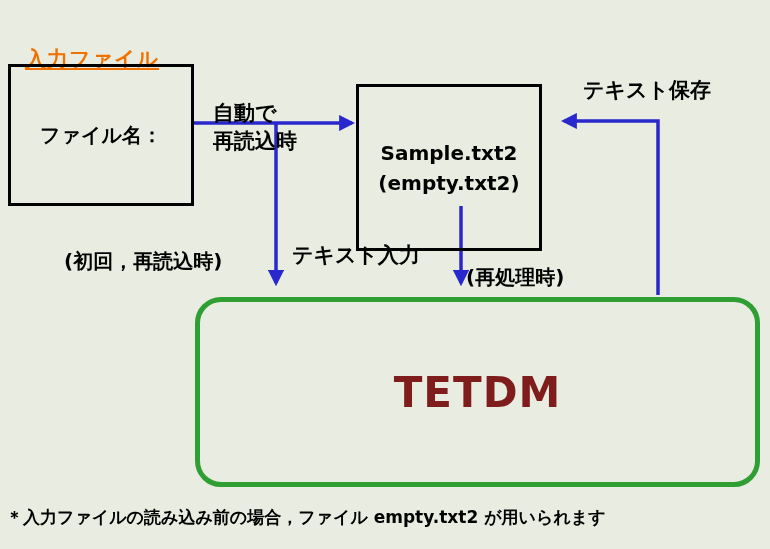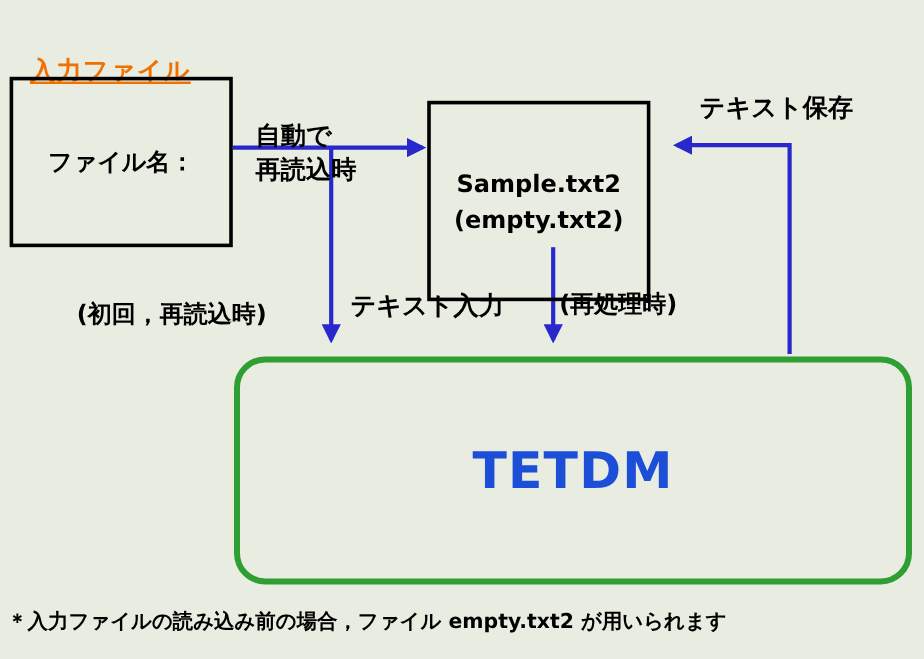--- a/index.html
+++ b/index.html
@@ -31,33 +31,33 @@
     font-size:20px;line-height:1.5;
   }
   .box-input{left:8px;top:64px;width:180px;height:136px;}
   .box-copy{left:356px;top:40px;width:180px;height:161px;margin-top:44px;}
   .tetdm{
     position:absolute;
     left:195px;top:297px;width:555px;height:180px;
     border:5px solid #2f9e33;border-radius:26px;
     background:transparent;
     display:flex;align-items:center;justify-content:center;
-    font-size:42px;font-weight:bold;color:#1d4ed8;
+    font-size:42px;font-weight:bold;color:#7f1d1d;
     letter-spacing:1px;
   }
   .lbl{
     position:absolute;
     font-size:21px;font-weight:bold;color:#000;
     white-space:nowrap;line-height:1.35;
   }
   .lbl-auto{left:213px;top:55px;margin-top:44px;}
   .lbl-save{left:583px;top:76px;}
   .lbl-first{left:64px;top:248px;font-size:20px;}
   .lbl-input{left:292px;top:241px;}
-  .lbl-reproc{left:466px;top:240px;font-size:20px;}
+  .lbl-reproc{left:466px;top:264px;font-size:20px;}
   .footnote{
     position:absolute;left:6px;top:506px;
     font-size:17px;font-weight:600;color:#000;
     white-space:nowrap;
   }
   svg.arrows{
     position:absolute;left:0;top:0;
     pointer-events:none;
   }
 </style>

